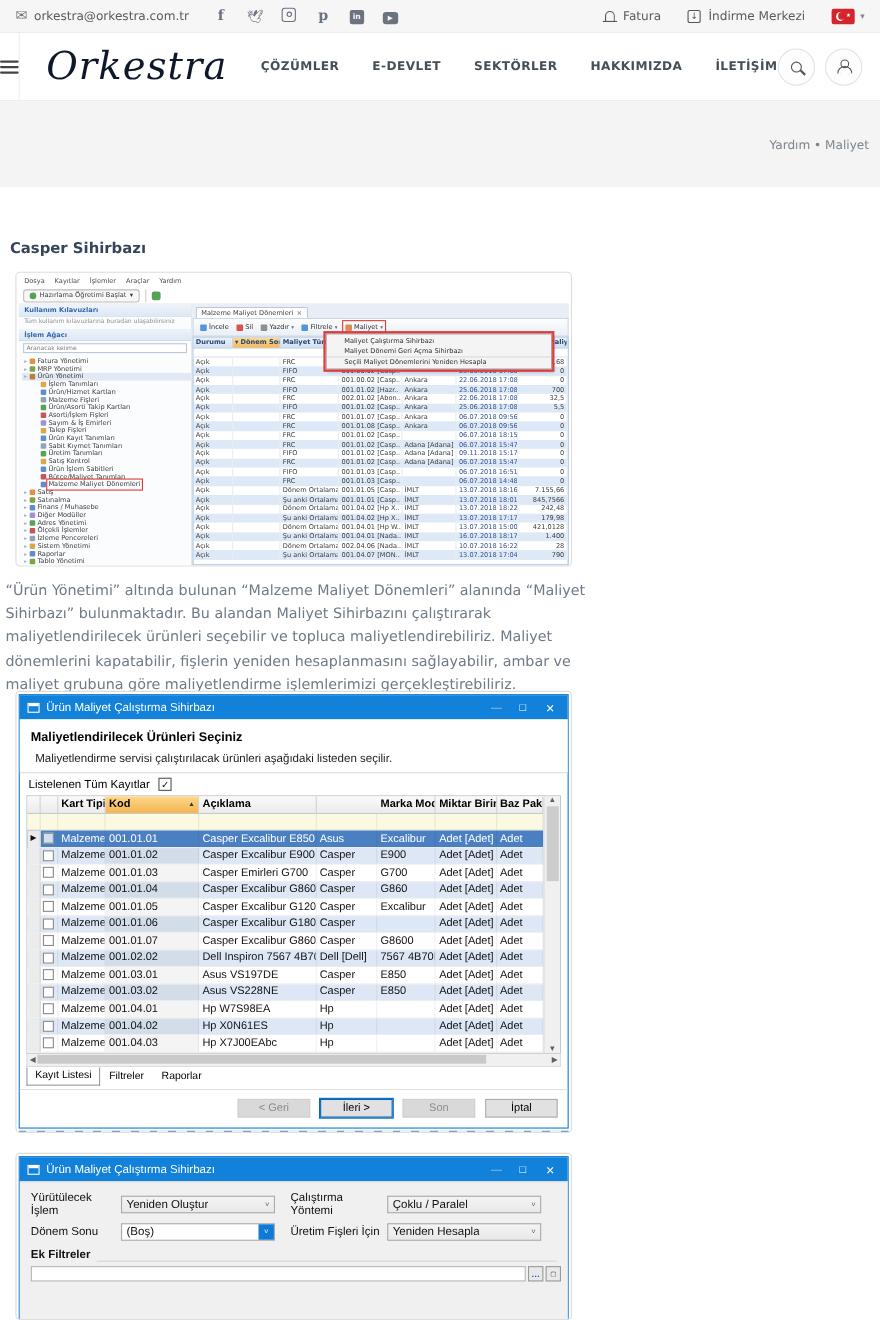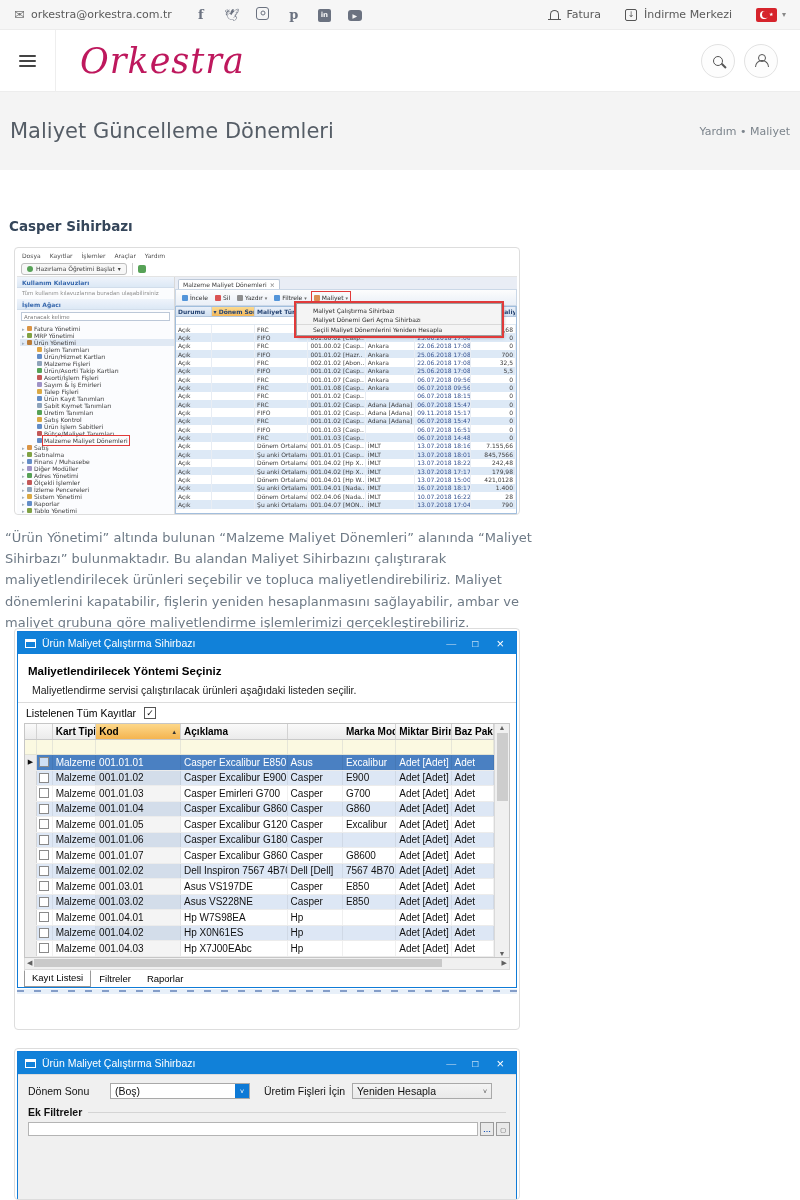--- a/index.html
+++ b/index.html
@@ -28,21 +28,21 @@
   .flag::before{content:"";position:absolute;left:4px;top:3px;width:8px;height:8px;background:#fff;border-radius:50%}
   .flag::after{content:"";position:absolute;left:6.5px;top:3.8px;width:6.5px;height:6.5px;background:#d6242c;border-radius:50%}
   .flag b{position:absolute;left:13px;top:4px;color:#fff;font-size:5px;line-height:1}
   .caret{color:#888;font-size:8px}
 
   
   .navbar{position:absolute;top:30px;left:0;width:800px;height:62px;background:#fff;border-bottom:1px solid #ededed;display:flex;align-items:center}
   .burgerbox{width:56px;height:62px;border-right:1px solid #eee;display:flex;align-items:center;justify-content:center;cursor:pointer}
   .burger{width:17px}
   .burger i{display:block;height:2px;background:#444;margin:3px 0;border-radius:1px}
-  .logo{font-family:"DejaVu Serif",serif;font-style:italic;font-size:35px;color:#be185d;letter-spacing:1px;margin-left:24px;margin-right:30px}
+  .logo{font-family:"DejaVu Serif",serif;font-style:italic;font-size:35px;color:#0f172a;letter-spacing:1px;margin-left:24px;margin-right:30px}
   .nav-menu{display:flex;align-items:center;gap:30px;font-size:11px;font-weight:bold;color:#454f58;letter-spacing:.4px}
   .nav-item{cursor:pointer;white-space:nowrap}
   .nav-circles{margin-left:auto;margin-right:22px;display:flex;gap:9px}
   .circle-btn{width:34px;height:34px;border:1px solid #e2e2e2;border-radius:50%;background:#fdfdfd;display:flex;align-items:center;justify-content:center;cursor:pointer}
   .ico-search{width:10px;height:10px;border:1.5px solid #555;border-radius:50%;position:relative;display:inline-block}
   .ico-search::after{content:"";position:absolute;width:6px;height:1.5px;background:#555;right:-5px;bottom:-2px;transform:rotate(45deg)}
   .ico-person{width:12px;height:13px;position:relative;display:inline-block}
   .ico-person::before{content:"";position:absolute;left:3px;top:0;width:6px;height:6px;border:1.4px solid #555;border-radius:50%}
   .ico-person::after{content:"";position:absolute;left:0;bottom:0;width:12px;height:6px;border:1.4px solid #555;border-bottom:none;border-radius:7px 7px 0 0}
 
@@ -158,21 +158,21 @@
   #w2{top:1048px;left:14px;width:506px;height:152px}
   .w2body{background:#f0f0f0;border-top:1px solid #dcdcdc;padding:8px 0 0;font-size:10.5px;color:#111;height:200px}
   .frow{display:flex;align-items:center;padding:0 10px;margin-bottom:5px}
   .flabel{width:82px;flex:none}
   .flabel2{width:88px;flex:none;margin-left:14px}
   .fselect{width:140px;height:16px;background:linear-gradient(#f4f4f4,#e9e9e9);border:1px solid #a9a9a9;display:flex;align-items:center;padding:0 4px;justify-content:space-between}
   .fselect .cv{overflow:hidden;white-space:nowrap}
   .fselect .ca{color:#555;font-size:7px}
   .fselect.focusd{background:#fff;padding-right:0}
   .fselect.focusd .cabtn{width:14px;height:14px;background:#0e7ad6;color:#fff;display:flex;align-items:center;justify-content:center;font-size:7px}
-  .ekrow{display:flex;align-items:center;gap:6px;padding:2px 10px 4px;font-weight:bold}
+  .ekrow{display:flex;align-items:flex-end;gap:6px;padding:2px 10px 4px;font-weight:bold}
   .ekline{flex:1;height:1px;background:#d4d4d4}
   .inprow{display:flex;align-items:center;padding:0 6px 0 10px;margin-bottom:4px}
   .finput{flex:1;height:14px;background:#fff;border:1px solid #b4b4b4}
   .sqbtn{width:14px;height:14px;border:1px solid #9a9a9a;background:#e9e9e9;display:flex;align-items:center;justify-content:center;font-size:8px;color:#1a56b8;font-weight:bold;margin-left:2px}
   .sqbtn.alt2{color:#444;font-size:6px}
 </style>
 </head>
 <body>
 
 <div class="topbar">
@@ -216,32 +216,38 @@
 
 <div class="navbar">
   <div class="burgerbox">
     <span class="burger">
         <i></i>
         <i></i>
         <i></i>
       </span>
   </div>
   <div class="logo">Orkestra</div>
+  <nav class="nav-menu">
+      <div class="nav-item">ÇÖZÜMLER</div>
+      <div class="nav-item">E-DEVLET</div>
+      <div class="nav-item">SEKTÖRLER</div>
+      <div class="nav-item">HAKKIMIZDA</div>
+      <div class="nav-item">İLETİŞİM</div>
+    </nav>
   <div class="nav-circles">
     <div class="circle-btn">
       <span class="ico-search"></span>
     </div>
     <div class="circle-btn">
       <span class="ico-person"></span>
     </div>
   </div>
 </div>
 
 <div class="pagehead">
-  <h1 class="pagetitle">Maliyet Güncelleme Dönemleri</h1>
   <span class="breadcrumb">Yardım • Maliyet</span>
 </div>
 
 <h2 class="secheading">Casper Sihirbazı</h2>
 
 <div class="shot" id="s1">
   <div class="s1-app">
     <div class="s1-menubar">
         <span>Dosya</span>
         <span>Kayıtlar</span>
@@ -663,21 +669,21 @@
 <div class="shot" id="w1">
   <div class="win">
     <div class="wtitle">
       <span class="wicon"></span>
       <span class="wt-label">Ürün Maliyet Çalıştırma Sihirbazı</span>
       <span class="wmin">—</span>
       <span class="wmax">□</span>
       <span class="wclose">×</span>
     </div>
     <div class="whead">
-      <b>Maliyetlendirilecek Yöntemi Seçiniz</b>
+      <b>Maliyetlendirilecek Ürünleri Seçiniz</b>
       <div class="wsub">Maliyetlendirme servisi çalıştırılacak ürünleri aşağıdaki listeden seçilir.</div>
     </div>
     <div class="wdivider"></div>
     <div class="wfilterbar">
       <span>Listelenen Tüm Kayıtlar</span>
       <span class="cb">✓</span>
     </div>
     <div class="wtable">
       <div class="wthead">
           <span class="hc" style="width: 12px;"></span>
@@ -881,34 +887,52 @@
     <div class="hscroll">
       <span>◀</span>
       <span class="thumb"></span>
       <span class="rt">▶</span>
     </div>
     <div class="wtabs">
         <span class="wtab active">Kayıt Listesi</span>
         <span class="wtab">Filtreler</span>
         <span class="wtab">Raporlar</span>
       </div>
+    <div class="wbtns">
+      <div class="btn disabled">&lt; Geri</div>
+      <div class="btn focus">İleri &gt;</div>
+      <div class="btn disabled">Son</div>
+      <div class="btn">İptal</div>
+    </div>
   </div>
   <div class="strip"></div>
 </div>
 
 <div class="shot" id="w2">
   <div class="win">
     <div class="wtitle">
       <span class="wicon"></span>
       <span class="wt-label">Ürün Maliyet Çalıştırma Sihirbazı</span>
       <span class="wmin">—</span>
       <span class="wmax">□</span>
       <span class="wclose">×</span>
     </div>
     <div class="w2body">
+      <div class="frow">
+        <span class="flabel">Yürütülecek İşlem</span>
+        <span class="fselect">
+          <span class="cv">Yeniden Oluştur</span>
+          <span class="ca">˅</span>
+        </span>
+        <span class="flabel2">Çalıştırma Yöntemi</span>
+        <span class="fselect">
+          <span class="cv">Çoklu / Paralel</span>
+          <span class="ca">˅</span>
+        </span>
+      </div>
       <div class="frow">
         <span class="flabel">Dönem Sonu</span>
         <span class="fselect focusd">
           <span class="cv">(Boş)</span>
           <span class="cabtn">˅</span>
         </span>
         <span class="flabel2">Üretim Fişleri İçin</span>
         <span class="fselect">
           <span class="cv">Yeniden Hesapla</span>
           <span class="ca">˅</span>

